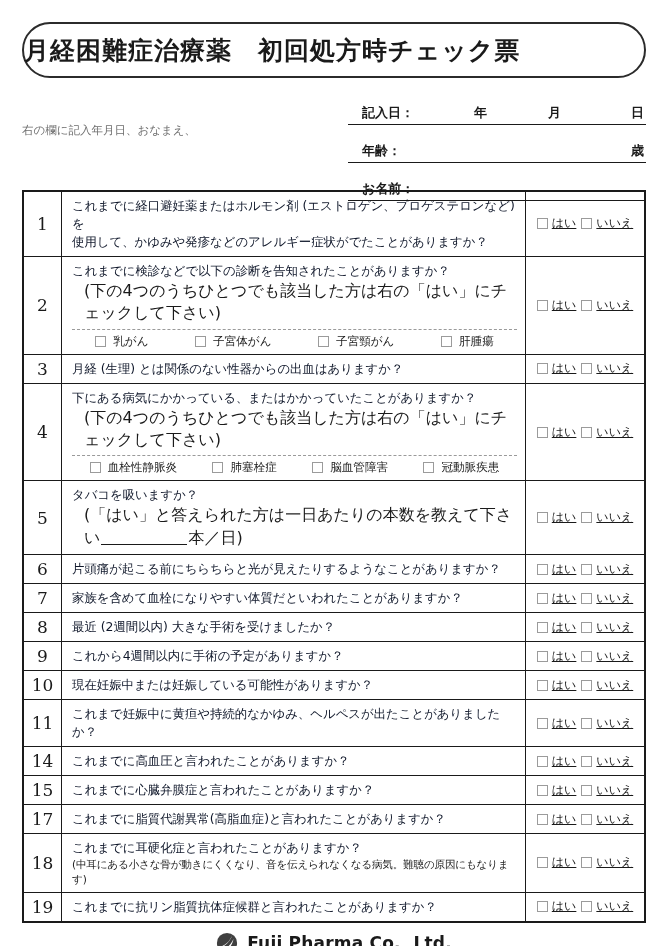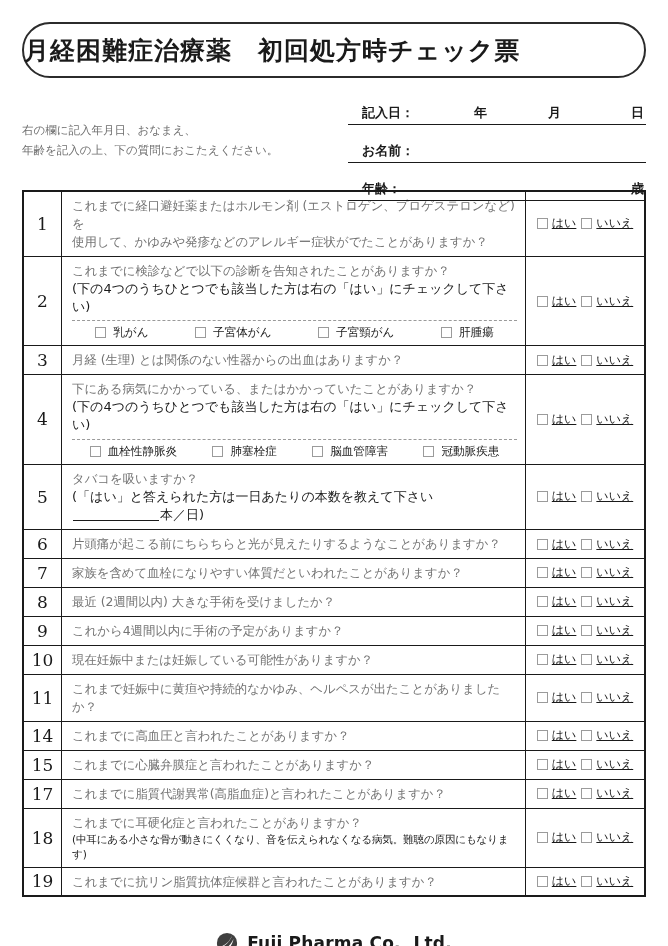--- a/index.html
+++ b/index.html
@@ -109,26 +109,27 @@
   }
   .c-ans {
     width: 116px;
     text-align: center;
     vertical-align: middle;
     white-space: nowrap;
   }
   .qtext {
     font-size: 12.4px;
     line-height: 1.45;
-    color: #737373;
+    color: #0f172a;
   }
   .qtext-sub {
-    font-size: 13px;
+    font-size: 16px;
     line-height: 1.4;
     color: #1a1a1a;
+    margin-left: 12px;
   }
   .qtext-tiny {
     font-size: 10.6px;
     line-height: 1.4;
     color: #1a1a1a;
     letter-spacing: -0.2px;
   }
   .sub-options {
     border-top: 1px dashed #9a9a9a;
     margin-top: 4px;
@@ -215,35 +216,34 @@
 
 <div class="page">
 
   <div class="title-wrap">
     <div class="title-text">月経困難症治療薬　初回処方時チェック票</div>
   </div>
 
   <div class="header">
     <div class="instructions">
       <div>右の欄に記入年月日、おなまえ、</div>
-      <div>年齢を記入の上、下の質問におこたえください。</div>
     </div>
     <div class="header-fields">
       <div class="hf-row">
         <span class="hf-label">記入日：</span>
         <span class="hf-unit u-year">年</span>
         <span class="hf-unit u-month">月</span>
         <span class="hf-unit u-day">日</span>
       </div>
       <div class="hf-row">
-        <span class="hf-label">お名前：</span>
+        <span class="hf-label">年齢：</span>
+        <span class="hf-unit u-age">歳</span>
       </div>
       <div class="hf-row">
-        <span class="hf-label">年齢：</span>
-        <span class="hf-unit u-age">歳</span>
+        <span class="hf-label">お名前：</span>
       </div>
     </div>
   </div>
 
   <table class="qtable">
     <tbody>
         <tr>
           <td class="c-num">1</td>
           <td class="c-q">
             <div class="qtext">これまでに経口避妊薬またはホルモン剤 (エストロゲン、プロゲステロンなど) を</div>

